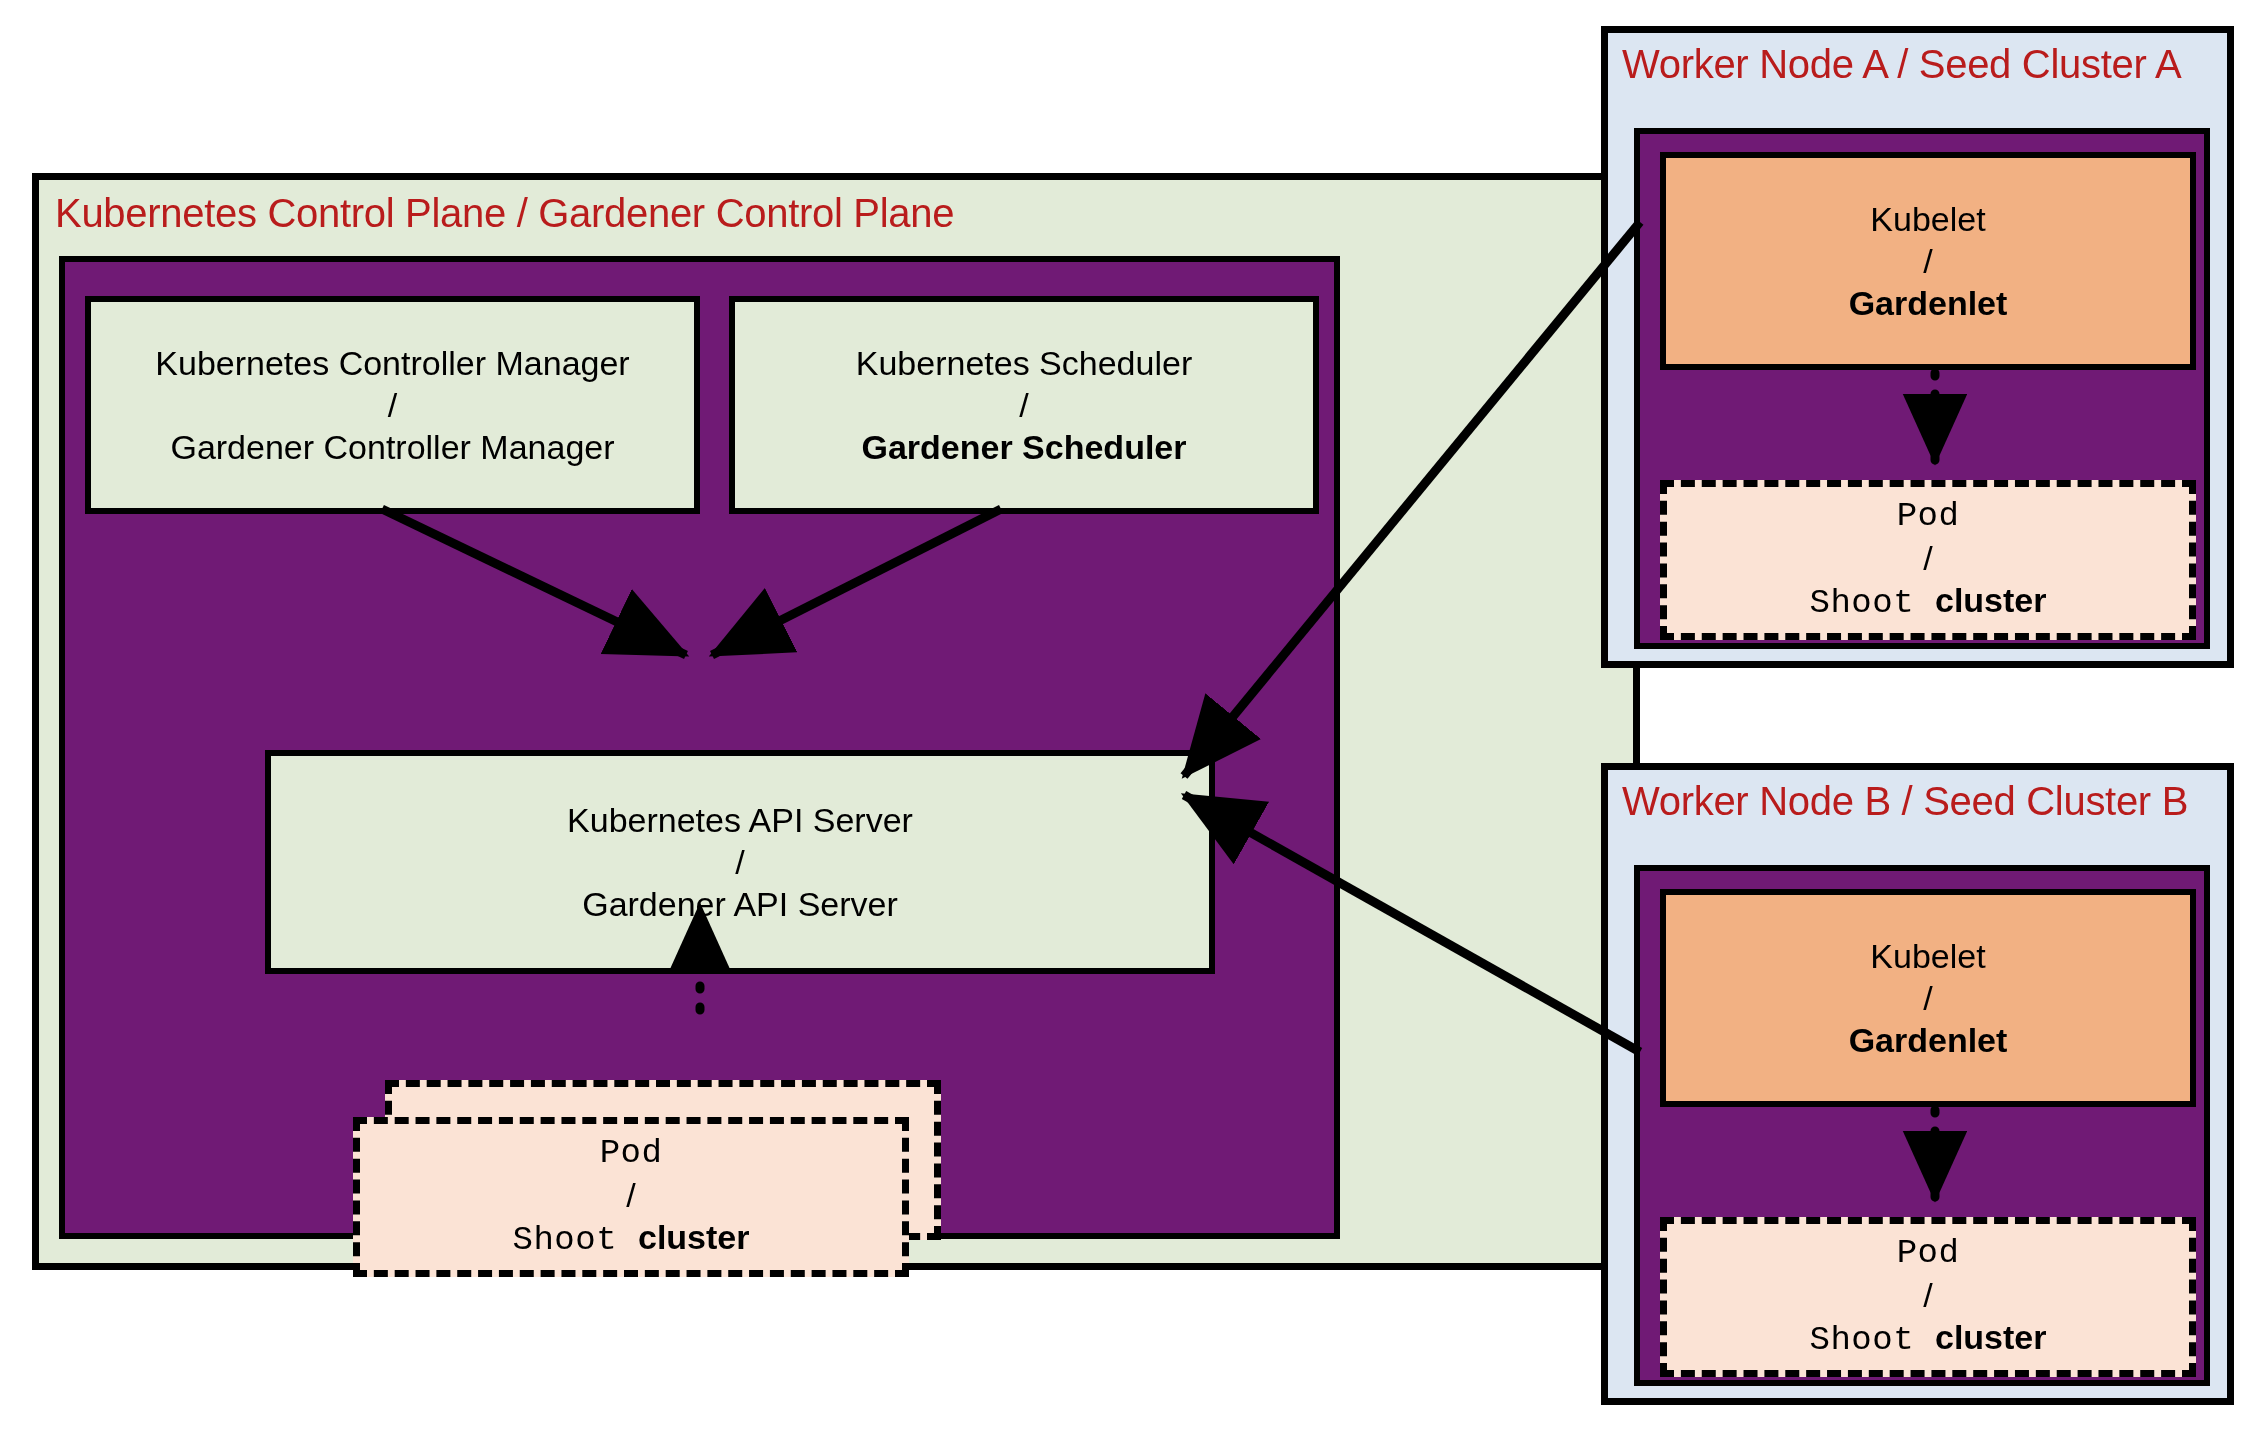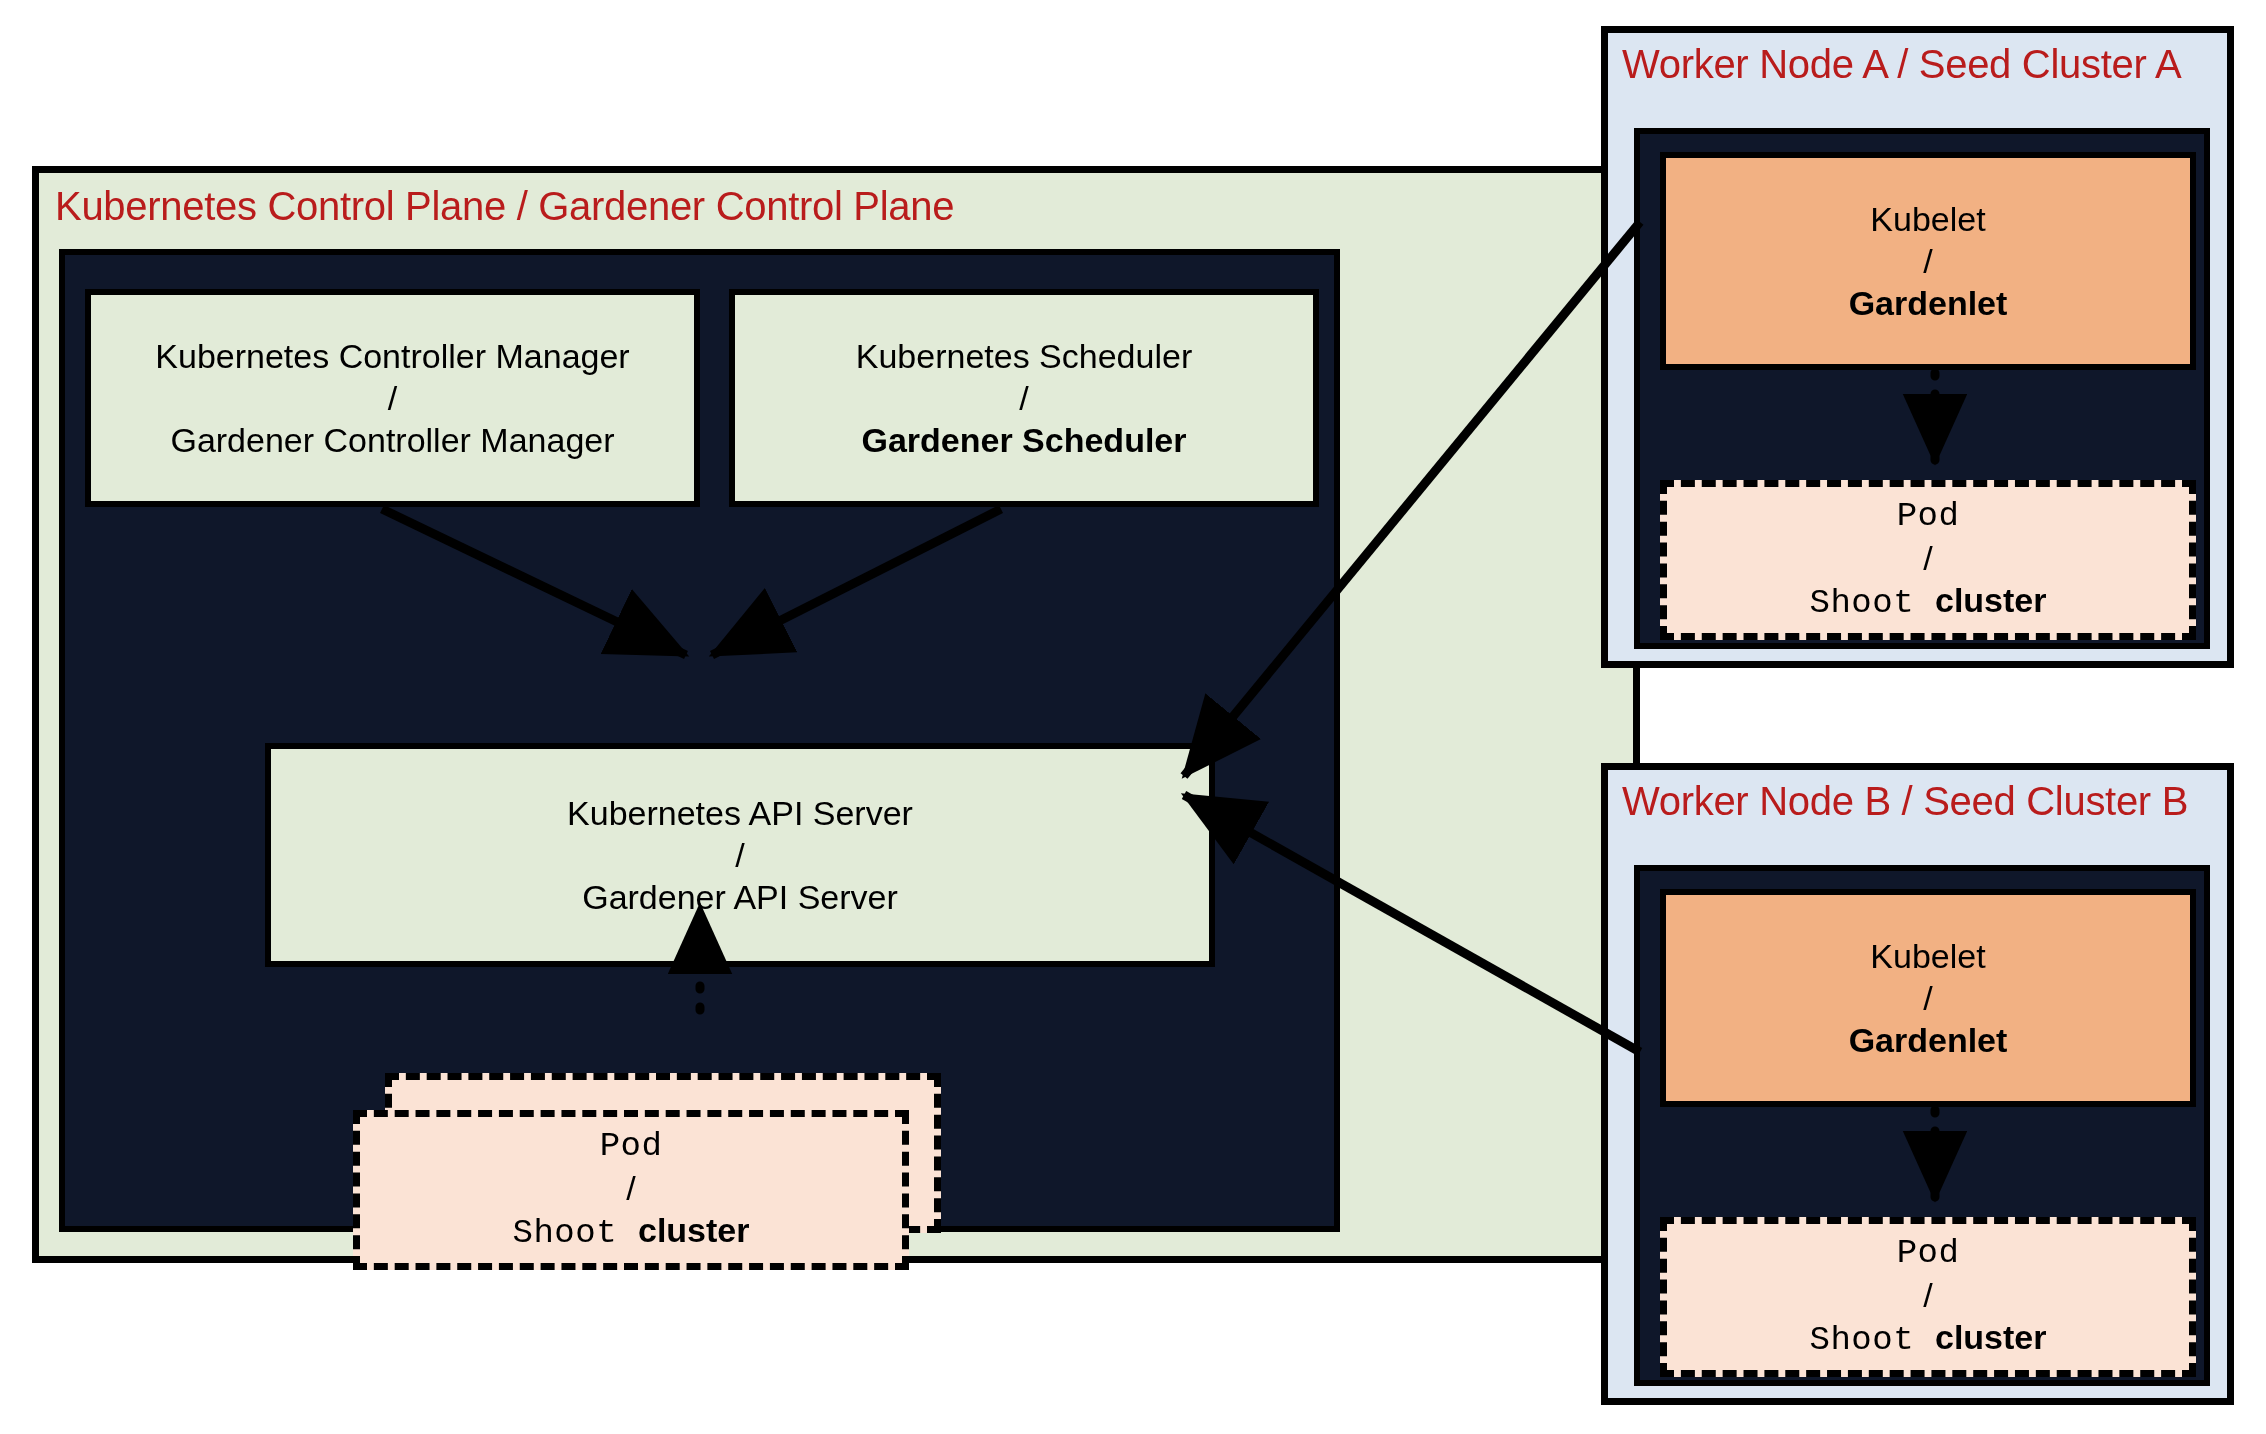--- a/index.html
+++ b/index.html
@@ -26,21 +26,21 @@
   }
   .thin-box {
     border: 6px solid #000000;
   }
   .dashed-box {
     border: 7px dashed #000000;
   }
 
   
   .fill-green  { background: #E2EBD8; }
-  .fill-gray   { background: #0f172a; }
+  .fill-gray   { background: #701a75; }
   .fill-blue   { background: #DCE6F2; }
   .fill-orange { background: #F2B183; }
   .fill-peach  { background: #FBE3D5; }
 
   
   .group-title {
     font-family: "Liberation Sans", sans-serif;
     font-size: 40px;
     font-weight: 400;
     color: #b91c1c;
@@ -79,21 +79,21 @@
     width: 2266px;
     height: 1434px;
     pointer-events: none;
   }
 </style>
 </head>
 <body>
 
 <div id="stage">
 
-  <div class="abs solid-box fill-green" style="left:32px; top:166px; width:1608px; height:1097px;">
+  <div class="abs solid-box fill-green" style="left:32px; top:173px; width:1608px; height:1097px;">
 
     <div class="group-title" style="position:absolute; left:16px; top:12px;">Kubernetes Control Plane / Gardener Control Plane</div>
 
     <div class="abs thin-box fill-gray" style="left:20px; top:76px; width:1281px; height:983px;">
 
       <div class="abs thin-box fill-green" style="left:20px; top:34px; width:615px; height:218px;">
         <div class="node-label center-stack">
           <span class="sep">Kubernetes Controller Manager</span>
           <span class="sep">/</span>
           <span class="sep">Gardener Controller Manager</span>

